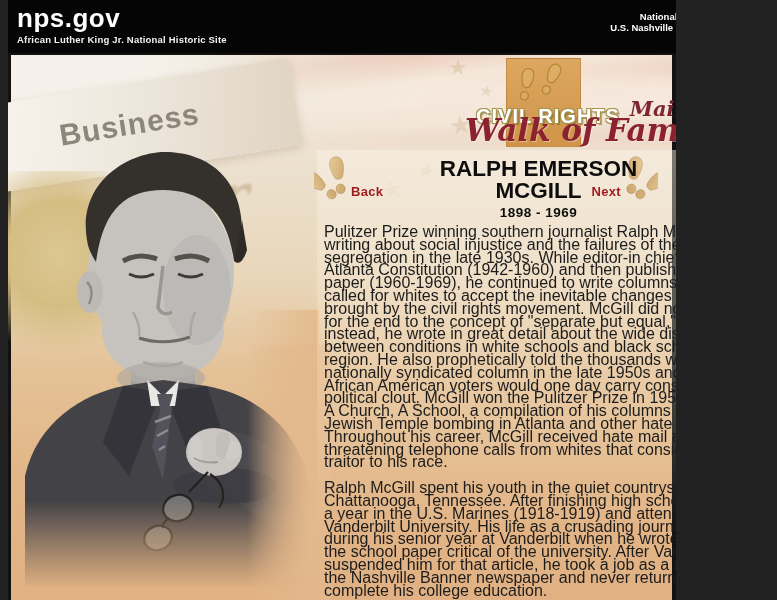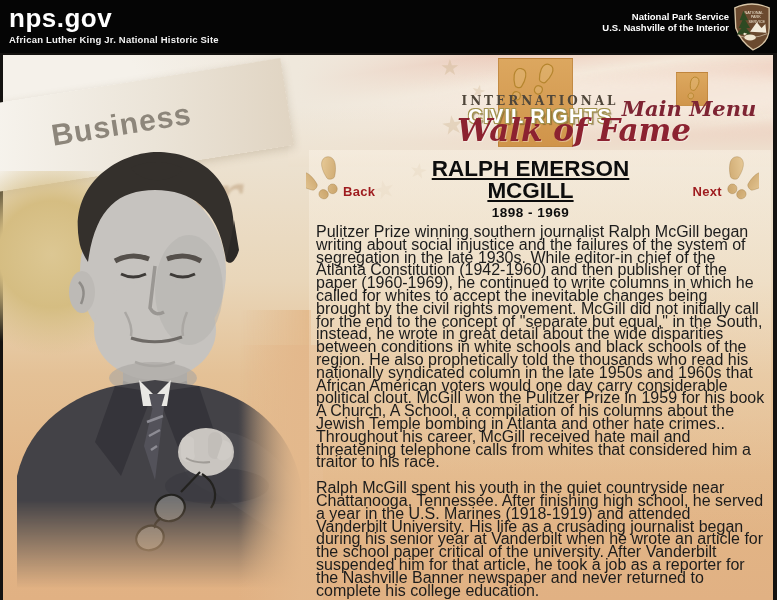--- a/index.html
+++ b/index.html
@@ -1,17 +1,17 @@
 <!DOCTYPE html>
 <html><head>
 <meta charset="utf-8">
 <style>
   html,body{margin:0;padding:0;background:#222;}
-  #page{position:relative;width:777px;height:600px;overflow:hidden;
-        font-family:"Liberation Sans",sans-serif;background:#000;}
+  #page{position:relative;width:668px;height:600px;overflow:hidden;
+        font-family:"Liberation Sans",sans-serif;background:#000;margin-left:8px;}
 
   
   #header{position:absolute;top:0;left:0;width:777px;height:53px;background:#050505;}
   .brand{position:absolute;left:9px;top:4px;color:#fff;cursor:pointer;}
   .brand-title{font-size:26px;font-weight:bold;letter-spacing:.5px;line-height:28px;}
   .brand-sub{font-size:9.5px;font-weight:bold;letter-spacing:.2px;margin-top:2px;color:#f2f2f2;}
   .agency{position:absolute;right:48px;top:11px;text-align:right;color:#fff;
           font-size:9.5px;font-weight:bold;line-height:11px;}
   .arrowhead{position:absolute;right:4px;top:1px;width:42px;height:50px;}
 
@@ -84,21 +84,21 @@
       font-size:21px;color:#7e2433;}
 
   
   .nav-btn{position:absolute;top:101px;display:flex;align-items:flex-end;cursor:pointer;}
   .nav-back{left:303px;}
   .nav-next{right:14px;}
   .nav-label{font-size:13px;font-weight:bold;color:#9e1b1e;letter-spacing:.3px;margin:0 3px 3px 3px;}
 
   
   .title-block{position:absolute;left:340px;top:103px;width:375px;text-align:center;color:#0d0d0d;}
-  .person-name{font-size:22.5px;font-weight:bold;line-height:22px;max-width:250px;margin:0 auto;text-decoration:underline;}
+  .person-name{font-size:22.5px;font-weight:bold;line-height:22px;max-width:250px;margin:0 auto;}
   .person-years{font-size:13.5px;font-weight:bold;margin-top:3px;letter-spacing:.5px;}
   .bio{position:absolute;left:313px;top:171px;width:449px;color:#1c1c1c;
        font-size:16px;line-height:12.8px;}
   .bio p{margin:0 0 13px 0;}
 
   .outline-print{fill:rgba(240,214,160,.18);stroke:#b5852e;stroke-width:1.4px;}
   .solid-print{fill:url(#fpGrad);stroke:#8f6a32;stroke-width:.8px;stroke-opacity:.35;}
 </style>
 </head>
 <body>
@@ -229,21 +229,20 @@
     <div class="portrait-blend"></div>
 
     <div class="text-panel"></div>
 
     <div class="logo-square">
       <svg width="73" height="87" viewBox="0 0 73 87">
         <use href="#fp" xlink:href="#fp" class="outline-print" transform="translate(12,9) rotate(10 8 19) scale(0.85)"></use>
         <use href="#fp" xlink:href="#fp" class="outline-print" transform="translate(36,4) rotate(24 8 19) scale(0.85)"></use>
       </svg>
     </div>
-    <div class="logo-int">INTERNATIONAL</div>
     <div class="logo-cr">CIVIL RIGHTS</div>
     <div class="logo-wof">Walk of Fame</div>
 
     <div class="menu-square">
       <svg width="30" height="32" viewBox="0 0 30 32">
         <use href="#fp" xlink:href="#fp" class="outline-print" transform="translate(9,4) rotate(16 8 19) scale(0.6)"></use>
       </svg>
     </div>
     <div class="menu-label">Main Menu</div>
 

